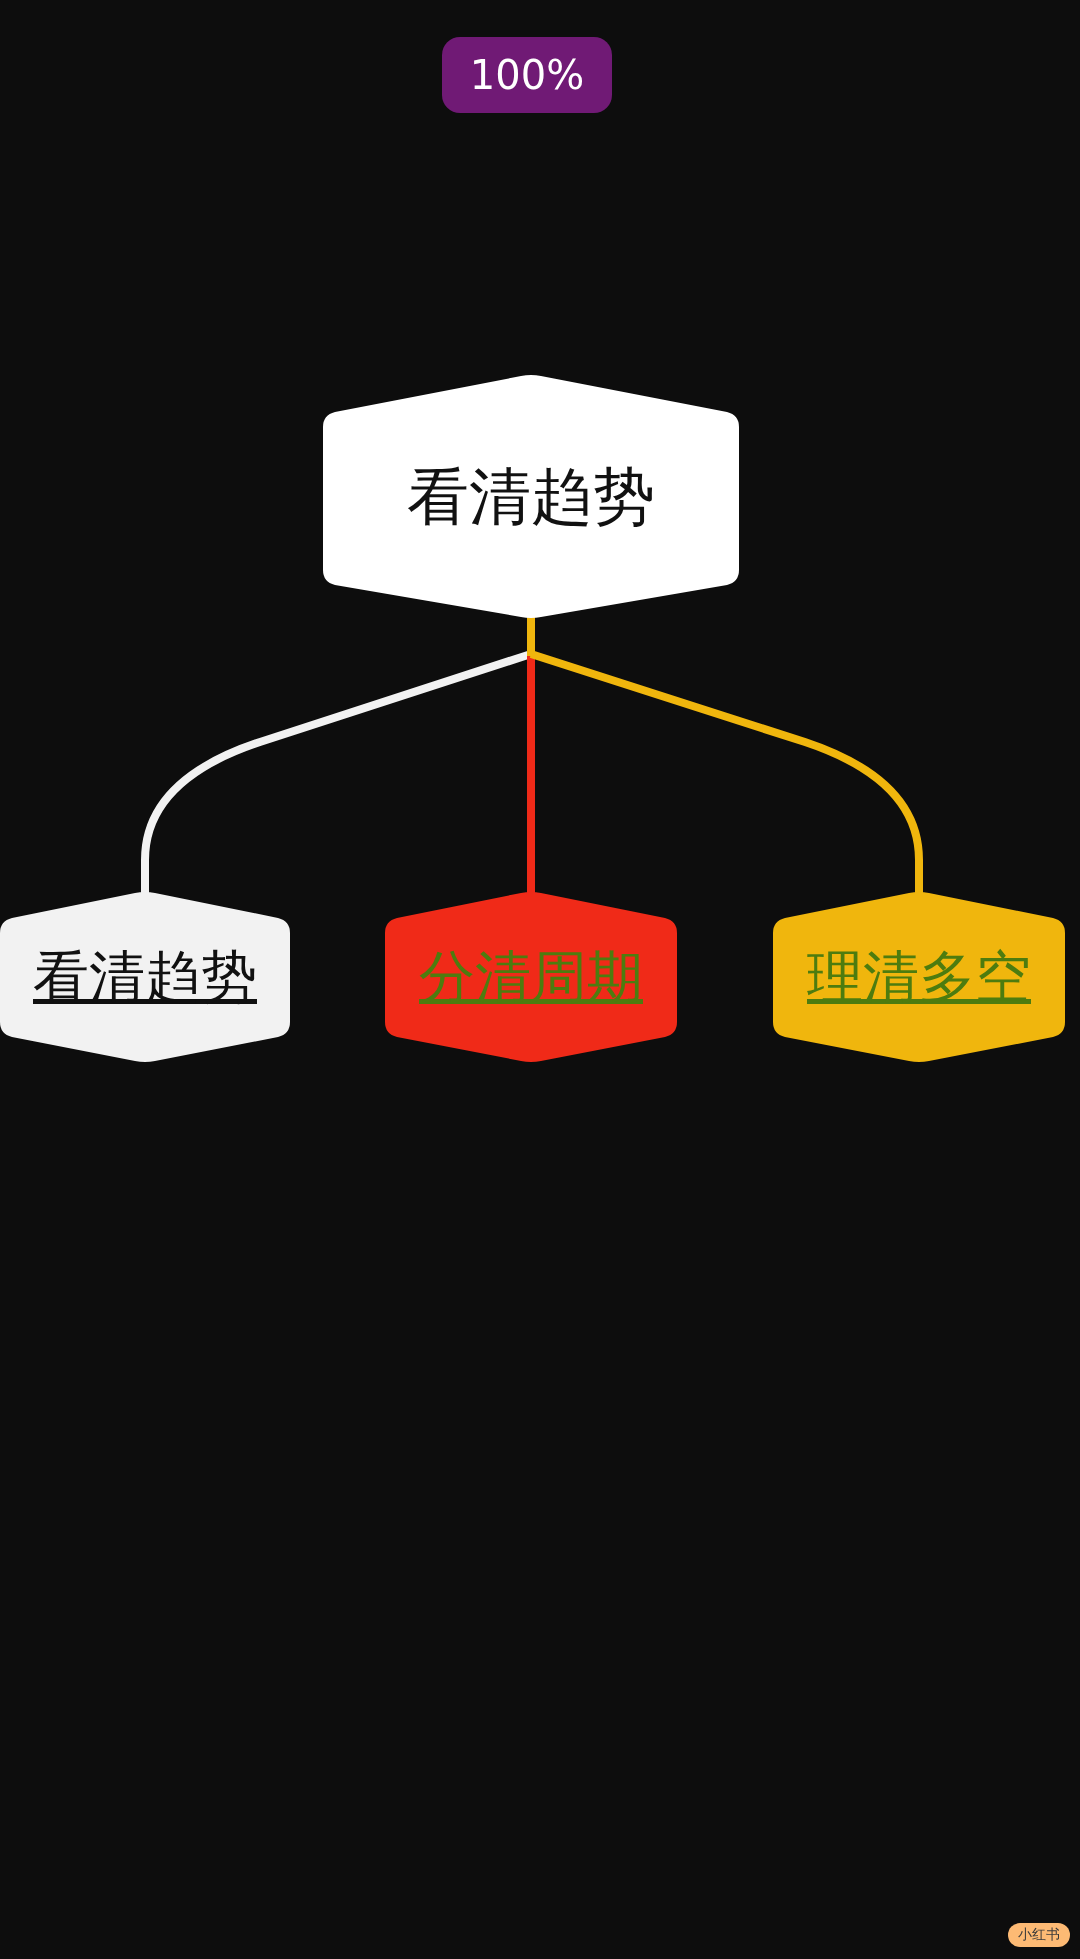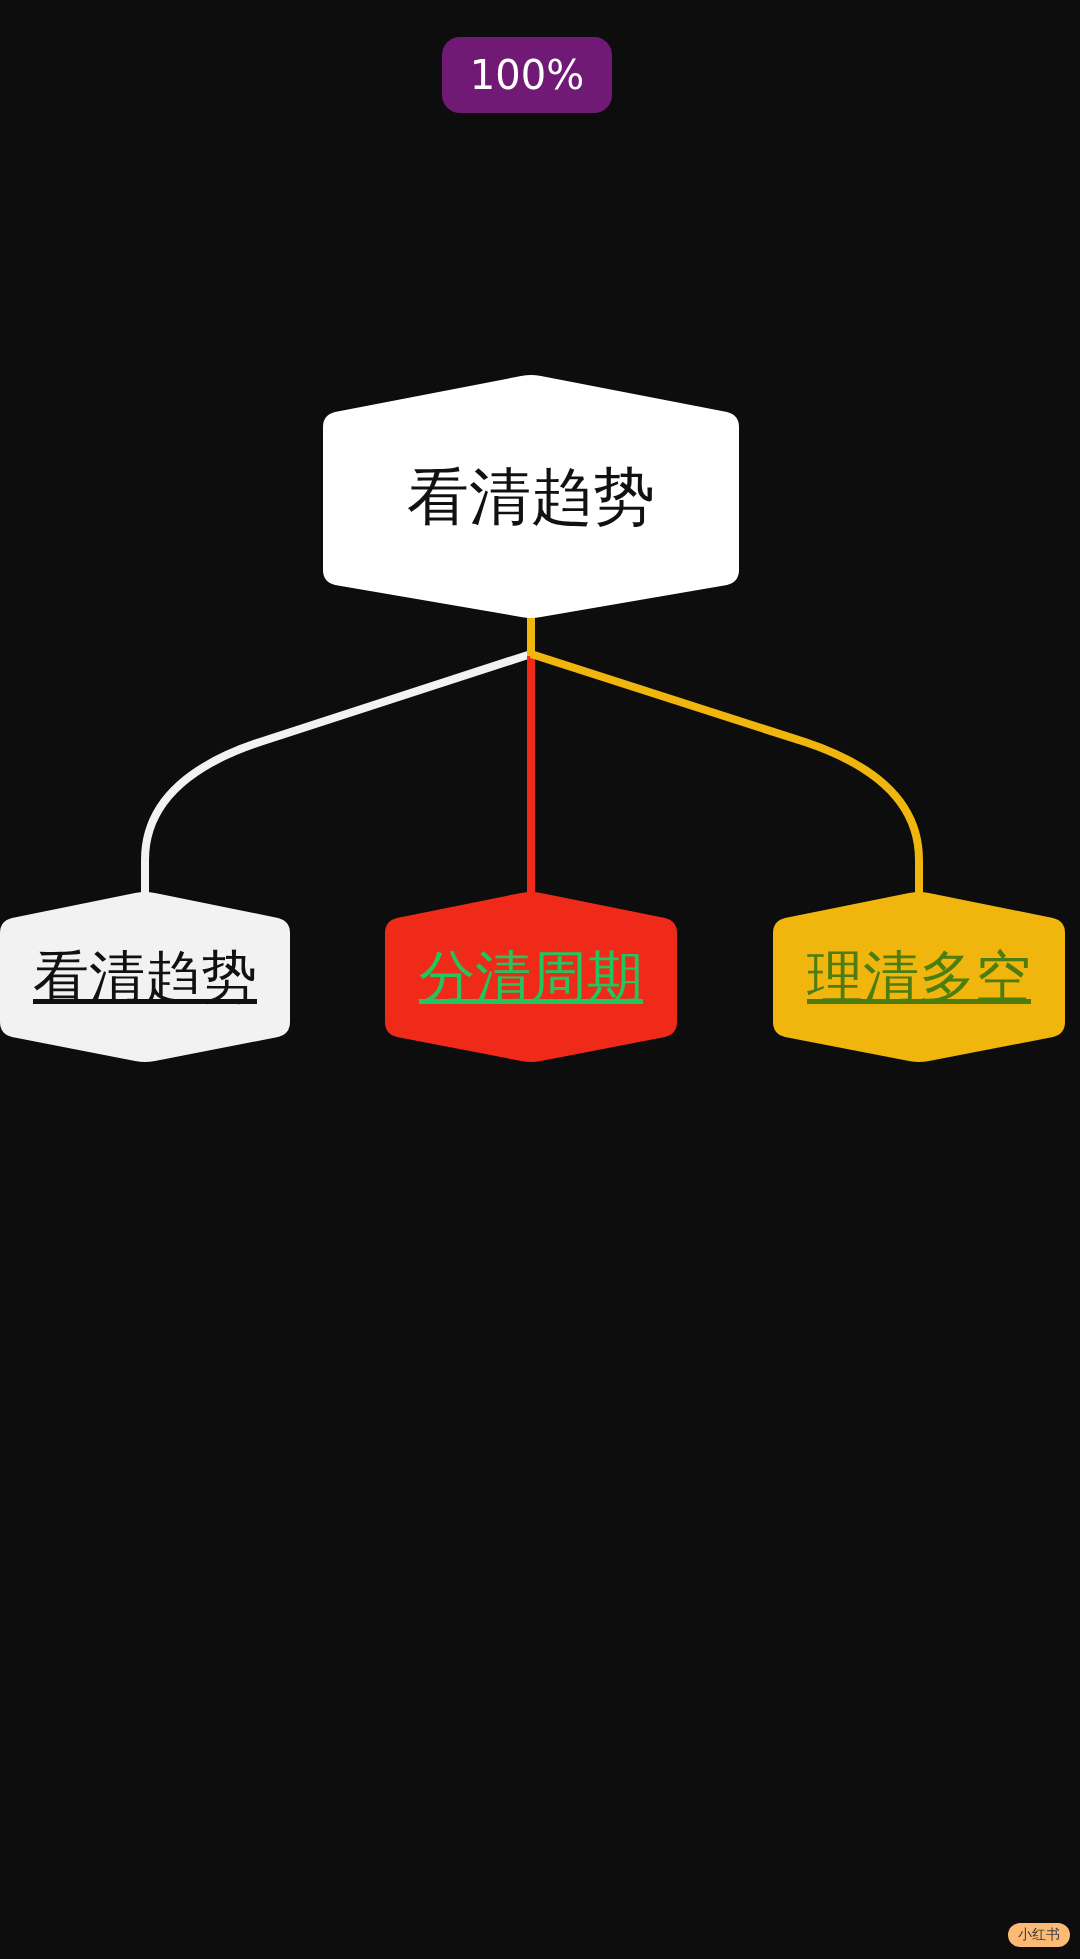--- a/index.html
+++ b/index.html
@@ -18,21 +18,21 @@
   }
   svg.tree { position: absolute; left: 0; top: 0; }
   .node-label {
     position: absolute;
     display: flex; align-items: center; justify-content: center;
     white-space: nowrap;
   }
   .root-label { left: 323px; top: 375px; width: 416px; height: 243px; font-size: 62px; color: #111111; }
   .child-label { top: 892px; width: 292px; height: 171px; font-size: 56px; text-decoration: underline; }
   .child-0 { left: -1px; color: #111111; }
-  .child-1 { left: 385px; color: #22c55e; }
+  .child-1 { left: 385px; color: #4d7c0f; }
   .child-2 { left: 773px; color: #4d7c0f; }
   .watermark {
     position: absolute; right: 10px; bottom: 12px;
     height: 24px; padding: 0 10px; border-radius: 12px;
     background: #fdba74; color: #3a3a3a; font-size: 14px;
     display: flex; align-items: center;
   }
 </style>
 </head>
 <body>

